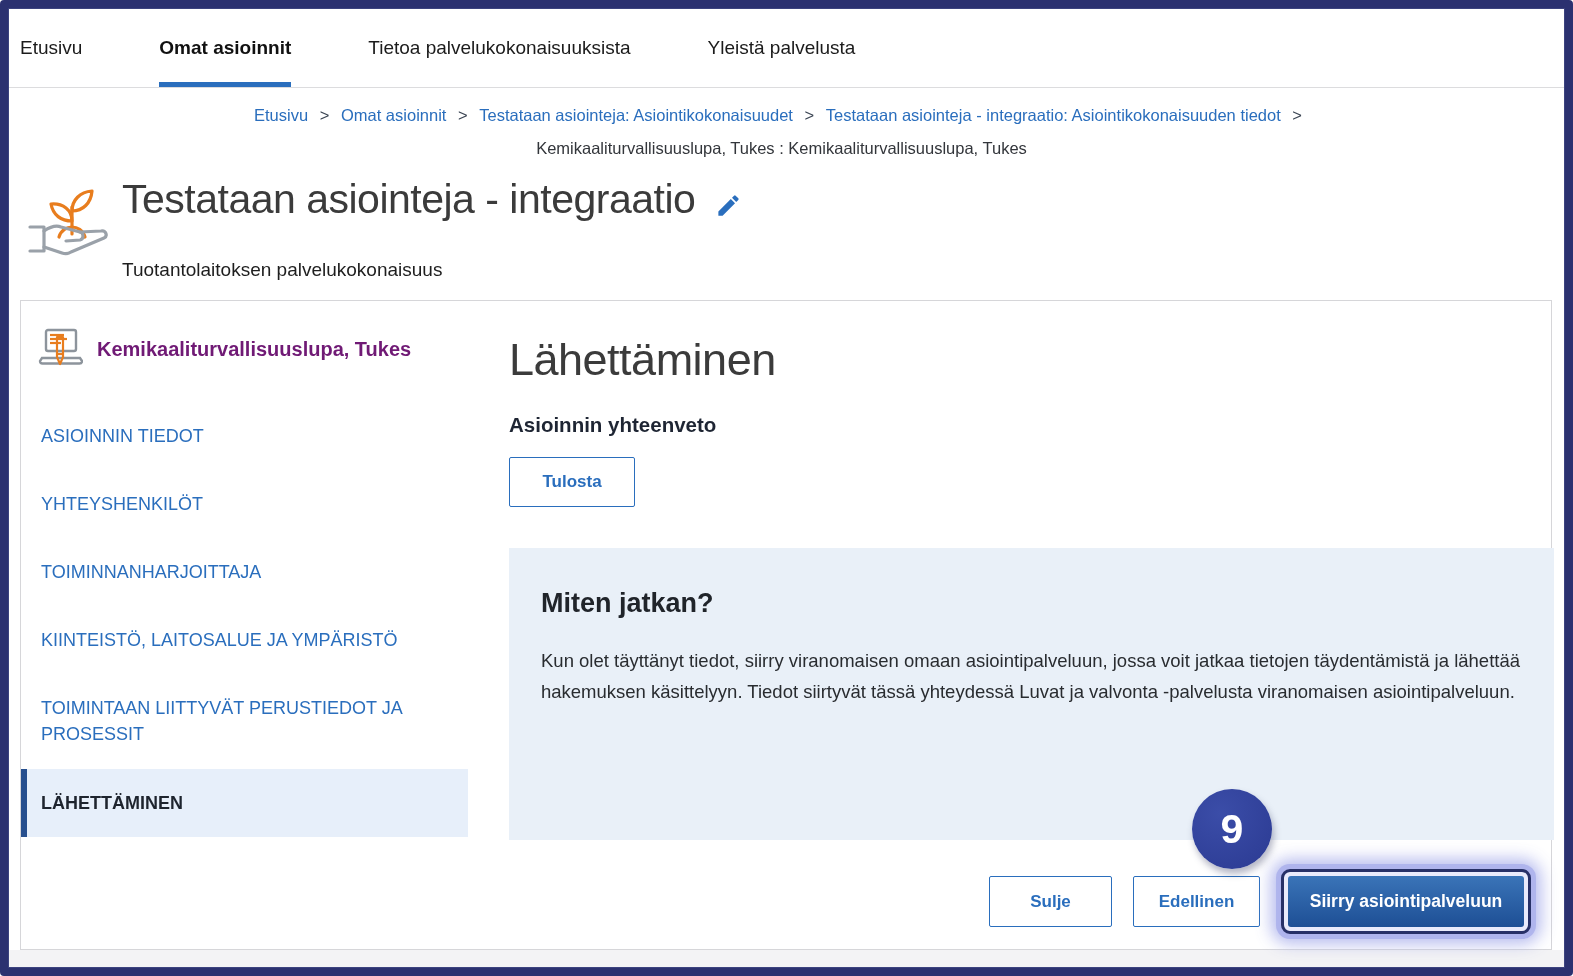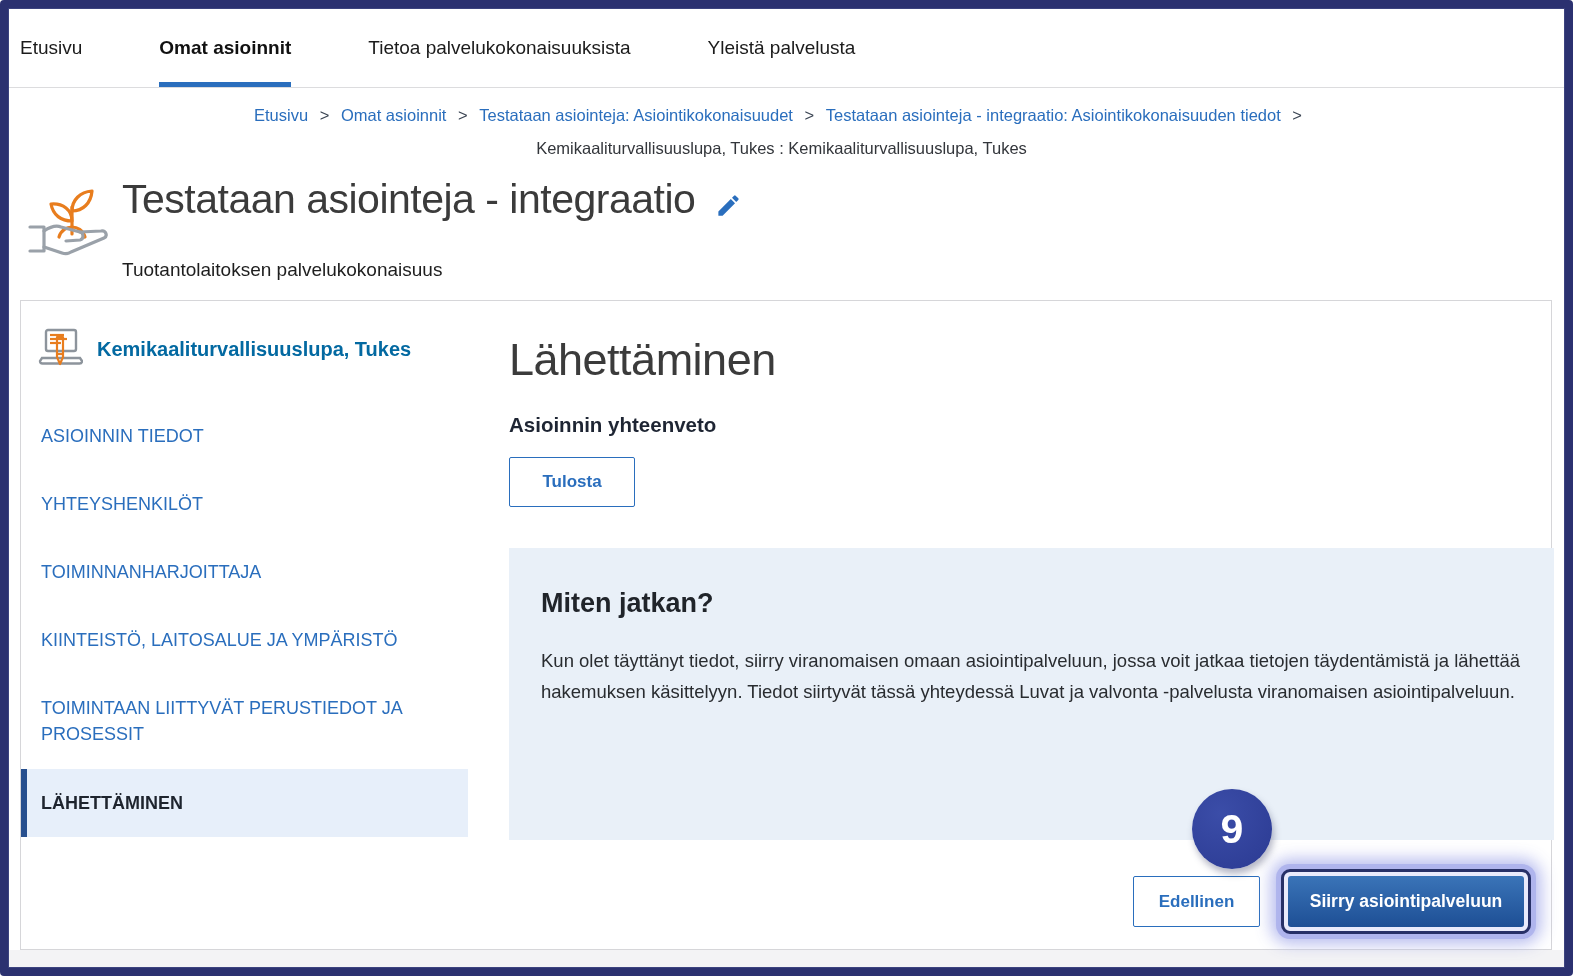--- a/index.html
+++ b/index.html
@@ -27,21 +27,21 @@
   .title-icon { margin-top:4px; }
   .title-col h1 { font-size:41px; font-weight:300; color:#3b3b3b; letter-spacing:-0.5px; display:flex; align-items:flex-start; gap:20px; }
   .subtitle { font-size:19px; color:#1e1e1e; margin-top:30px; }
   .edit-icon { cursor:pointer; margin-top:6px; }
 
   
   .card { position:absolute; top:300px; left:20px; width:1532px; height:650px; background:#fff; border:1px solid #d6d6d9; z-index:8; }
 
   
   .sidebar { position:absolute; left:0; top:0; bottom:0; width:447px; }
-  .side-header { display:flex; align-items:center; gap:14px; padding:26px 16px 0 16px; font-size:20px; font-weight:700; color:#0369a1; }
+  .side-header { display:flex; align-items:center; gap:14px; padding:26px 16px 0 16px; font-size:20px; font-weight:700; color:#701a75; }
   .side-nav { margin-top:30px; display:flex; flex-direction:column; }
   .side-item { font-size:18px; line-height:1.45; color:#2a6ebd; padding:21px 30px 21px 20px; cursor:pointer; }
   .side-item.active { background:#e7effa; border-left:6px solid #274f8e; padding-left:14px; color:#1e242e; font-weight:700; }
 
   
   .main { position:absolute; left:467px; top:0; right:0; bottom:0; padding:33px 20px 0 21px; }
   .main h2 { font-size:45px; font-weight:300; color:#3b3b3b; letter-spacing:-0.5px; }
   .main .subheading { font-size:20.5px; font-weight:700; color:#1e2533; margin-top:27px; }
   .btn-print { margin-top:20px; width:126px; height:50px; background:#fff; border:1px solid #2a6ebd; border-radius:2px; color:#2a6ebd; font-weight:700; font-size:17px; font-family:inherit; cursor:pointer; }
 
@@ -163,20 +163,21 @@
       <h2>Lähettäminen</h2>
       <div class="subheading">Asioinnin yhteenveto</div>
       <button class="btn-print">Tulosta</button>
 
       <div class="info-box">
         <h3>Miten jatkan?</h3>
         <p>Kun olet täyttänyt tiedot, siirry viranomaisen omaan asiointipalveluun, jossa voit jatkaa tietojen täydentämistä ja lähettää hakemuksen käsittelyyn. Tiedot siirtyvät tässä yhteydessä Luvat ja valvonta -palvelusta viranomaisen asiointipalveluun.</p>
       </div>
 
       <div class="footer-actions">
+        <button class="btn-secondary btn-close">Sulje</button>
         <button class="btn-secondary btn-previous">Edellinen</button>
         <span class="primary-wrap">
           <button class="btn-primary">Siirry asiointipalveluun</button>
         </span>
       </div>
     </div>
 
   </section>
 
   <div class="step-circle">9</div>

